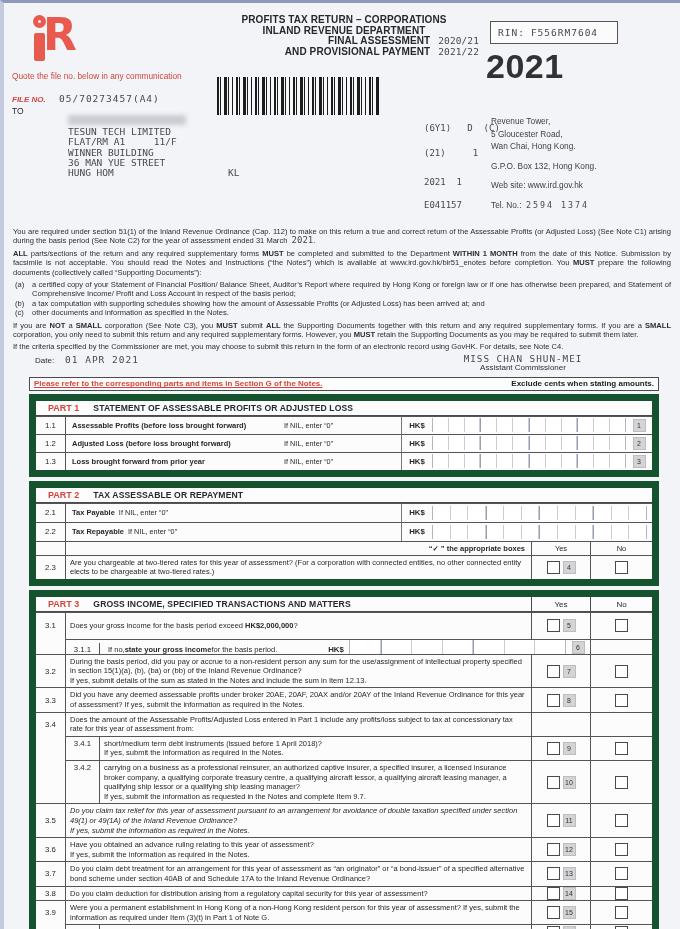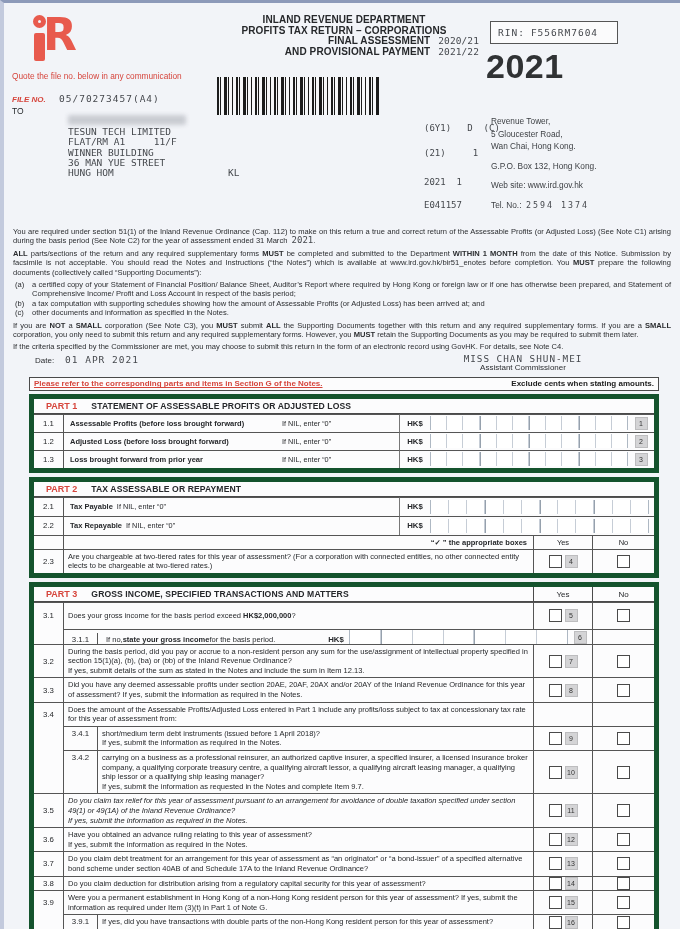--- a/index.html
+++ b/index.html
@@ -47,21 +47,21 @@
   .daterow .dlabel{position:absolute;left:22px;top:2px;font-size:8px}
   .daterow .dval{position:absolute;left:52px;top:1px;font-size:9.5px;letter-spacing:1px}
   .signer{position:absolute;left:390px;top:0;width:240px;text-align:center}
   .signer .nm{font-size:9.3px;letter-spacing:1px}
   .signer .ti{font-size:8px;color:#2b2d30}
   
   .banner{margin:1px 21px 3px 25px;border:1px solid #4a4a4a;background:#fcfcfd;display:flex;justify-content:space-between;align-items:center;height:14px;padding:0 4px;font-size:8px}
   .banner .l{color:#d6453c;font-weight:bold;text-decoration:underline}
   .banner .r{font-weight:bold;color:#222}
   
-  .tbox{margin:0 21px 4px 25px;border:5px solid #14532d;background:#fcfcfd;font-size:7.5px}
+  .tbox{margin:0 21px 4px 25px;border:7px solid #14532d;background:#fcfcfd;font-size:7.5px}
   .phead{display:flex;align-items:center;height:15px;border-bottom:1px solid #4a4a4a;padding-left:12px;gap:14px}
   .phead .plabel{color:#d6453c;font-weight:bold;font-size:9px}
   .phead .ptitle{font-weight:bold;font-size:8.6px;letter-spacing:.1px;flex:1}
   .phead .ynh{display:flex;align-self:stretch}
   .ynh .yh,.ynh .nh{display:flex;align-items:center;justify-content:center;border-left:1px solid #4a4a4a;font-size:8px}
   .yh{width:59px}.nh{width:62px}
   .row{display:flex;align-items:stretch}
   .cell{border-top:1px solid #555}
   .num{width:30px;flex:0 0 30px;border-right:1px solid #555;display:flex;align-items:center;justify-content:center;font-size:7.8px}
   .qc{flex:1;padding:2px 4px;display:flex;flex-wrap:wrap;align-content:center}
@@ -100,22 +100,22 @@
 </head>
 <body>
 
 <div class="hdr">
   <div class="logo">
     <span class="ring"></span>
       <span class="stem"></span>
       <span class="rr">R</span>
   </div>
   <div class="titleblock">
+    <div>PROFITS TAX RETURN – CORPORATIONS</div>
     <div>INLAND REVENUE DEPARTMENT</div>
-    <div>PROFITS TAX RETURN – CORPORATIONS</div>
     <div class="yrline">
         <span>FINAL ASSESSMENT</span>
         <span class="yr mono">2020/21</span>
       </div>
     <div class="yrline">
         <span>AND PROVISIONAL PAYMENT</span>
         <span class="yr mono">2021/22</span>
       </div>
   </div>
   <div class="rinbox mono">
@@ -418,21 +418,21 @@
         </div>
         <div class="cell noc">
           <span class="cbx"></span>
         </div>
       </div>
       <div class="row">
         <div class="cell num">3.3</div>
         <div class="cell" style="flex: 1 1 0%; display: flex; align-items: stretch;">
           <div class="qc" style="flex: 1 1 0%; padding: 2px 4px; border: none;">
             <div class="qlines">
-              <div>Did you have any deemed assessable profits under section 20AE, 20AF, 20AX and/or 20AY of the Inland Revenue Ordinance for this year of assessment?  If yes, submit the information as required in the Notes.</div>
+              <div>Did you have any deemed assessable profits under broker 20AE, 20AF, 20AX and/or 20AY of the Inland Revenue Ordinance for this year of assessment?  If yes, submit the information as required in the Notes.</div>
             </div>
           </div>
         </div>
         <div class="cell yesc">
           <span class="cbx"></span>
           <span class="badge">8</span>
         </div>
         <div class="cell noc">
           <span class="cbx"></span>
         </div>

